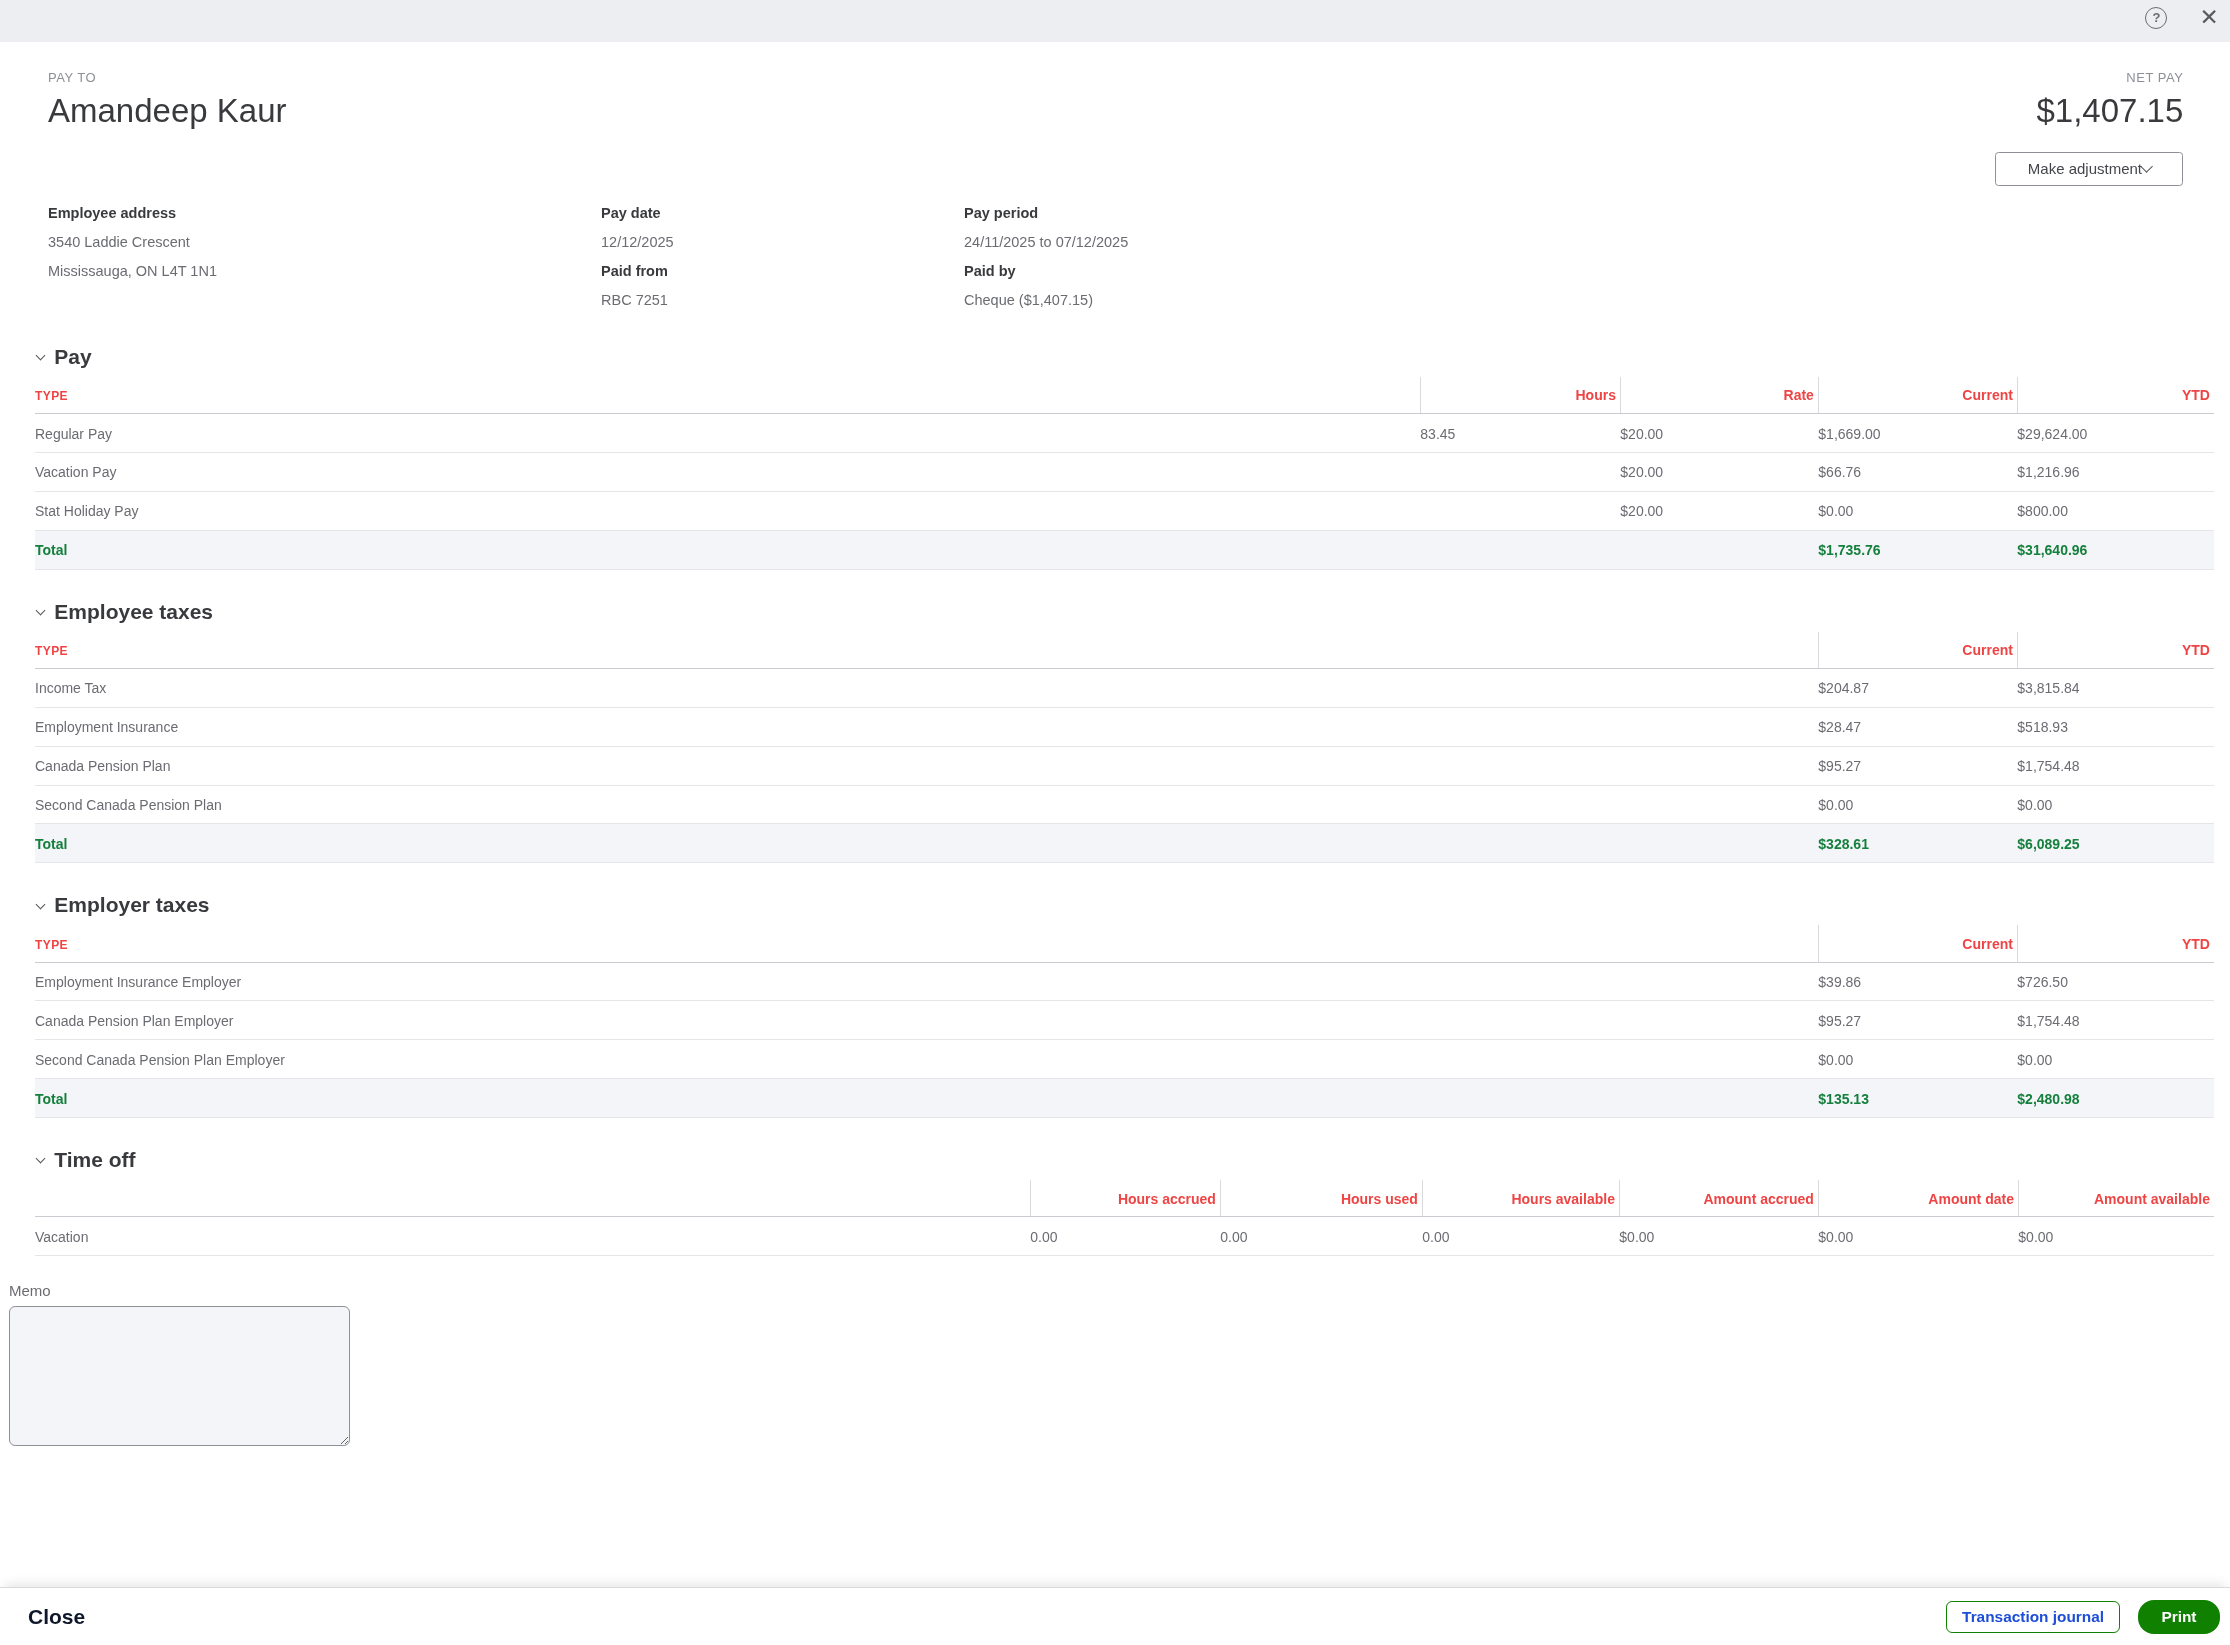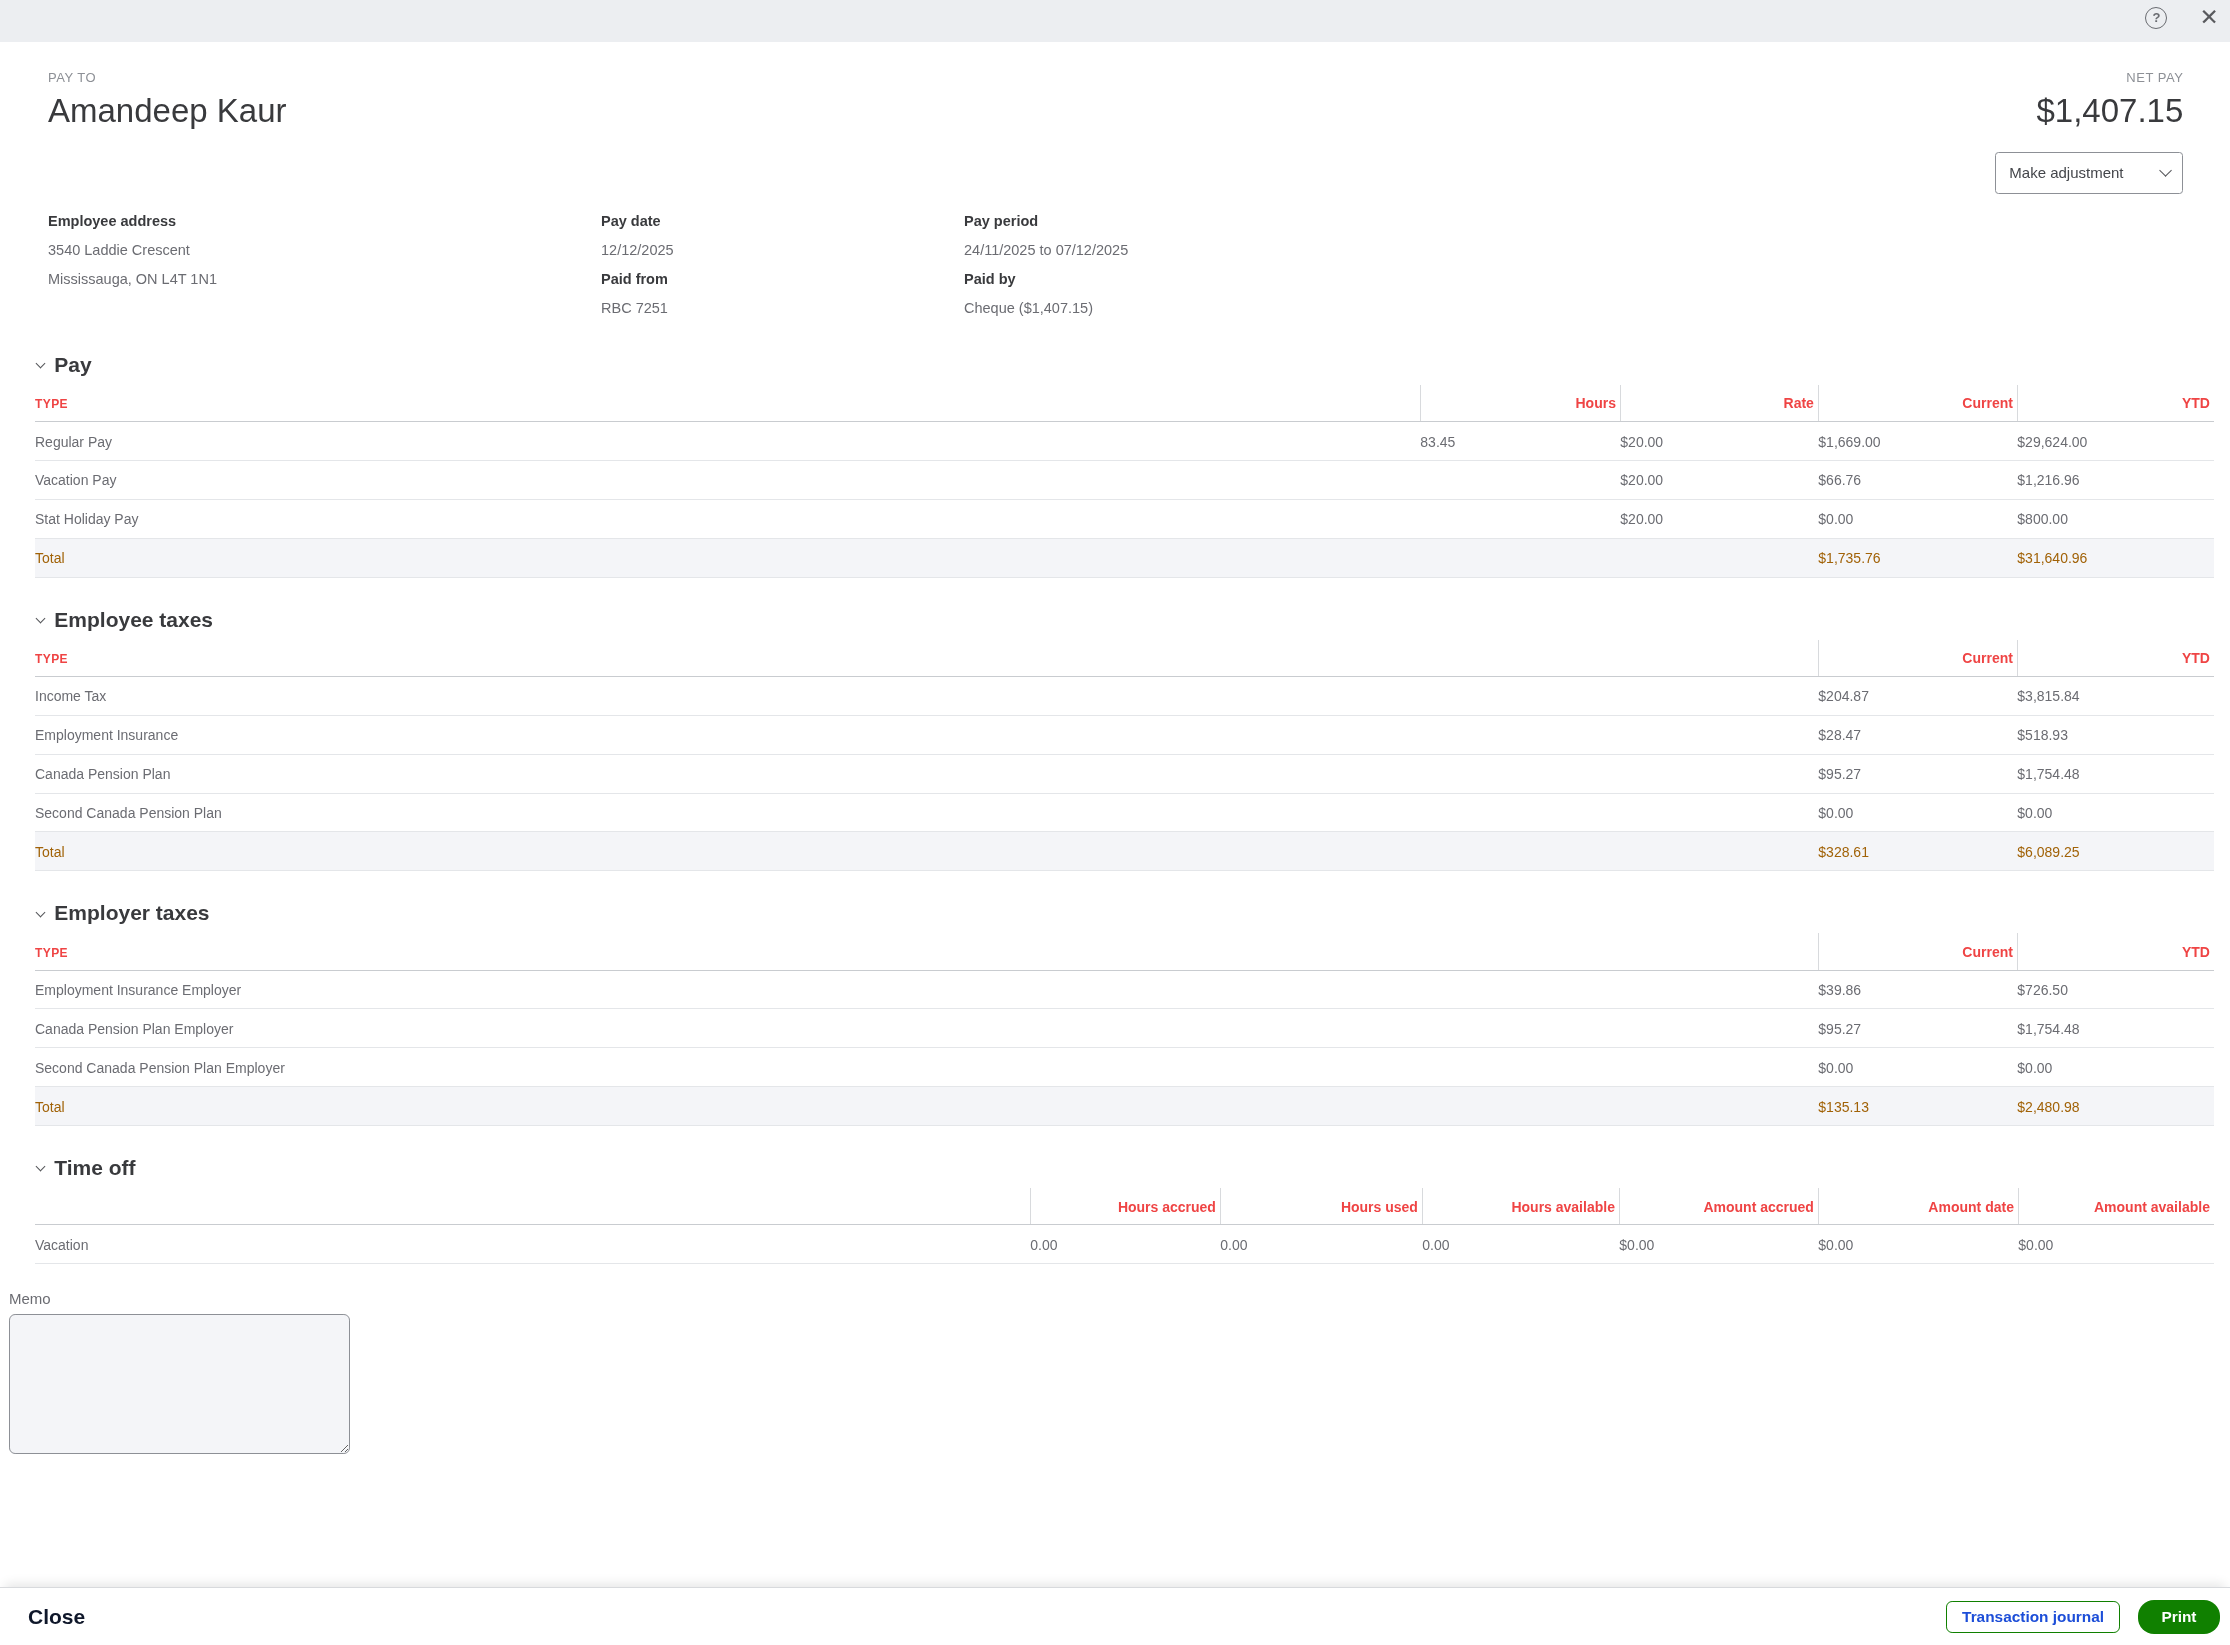--- a/index.html
+++ b/index.html
@@ -63,27 +63,27 @@
   }
   .header-right { text-align: right; padding-right: 31px; }
   .net-pay-amount {
     font-size: 33px;
     line-height: 40px;
     margin-top: 4.4px;
     color: #393a3d;
   }
   .adjust-btn {
     margin-top: 21px;
-    width: 188px; height: 42px;
+    width: 188px; height: 34px;
     border: 0.9px solid #8d9096;
     border-radius: 3.5px;
     background: #ffffff;
     display: inline-flex;
     align-items: center;
-    justify-content: space-between;
+    justify-content: center;
     padding: 0 13px;
     font-size: 15px;
     color: #44464b;
     cursor: pointer;
   }
   .chev {
     display: inline-block;
     width: 8.8px; height: 8.8px;
     border-left: 1.8px solid #55565a;
     border-bottom: 1.8px solid #55565a;
@@ -157,21 +157,21 @@
     color: #6b6c72;
     padding: 11.4px 4.4px 10.5px 0;
     text-align: left;
   }
   .td.type-col { text-align: left; }
   .tbl-row { border-bottom: 0.9px solid #e4e6e9; }
   .tbl-total {
     background: #f4f5f8;
     border-bottom: 0.9px solid #e4e6e9;
   }
-  .tbl-total .td { font-weight: normal; color: #a16207; }
+  .tbl-total .td { font-weight: bold; color: #15803d; }
   
   .memo-block { margin-top: 26px; margin-left: -26px; }
   .memo-label { font-size: 15px; color: #6b6c72; }
   .memo-input {
     margin-top: 7px;
     width: 341px; height: 140px;
     background: #f4f5f8;
     border: 0.9px solid #8d9096;
     border-radius: 6.1px;
     resize: both;

